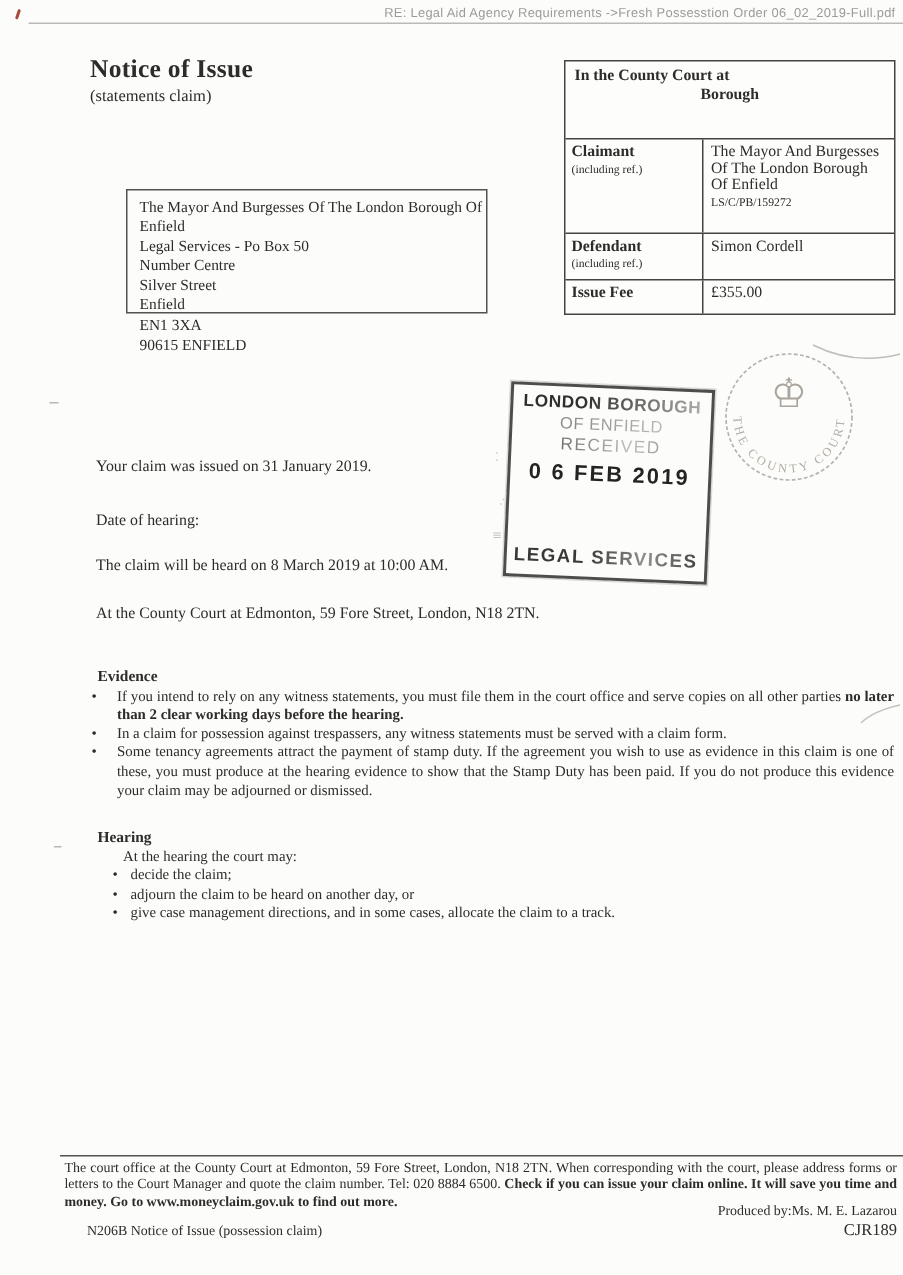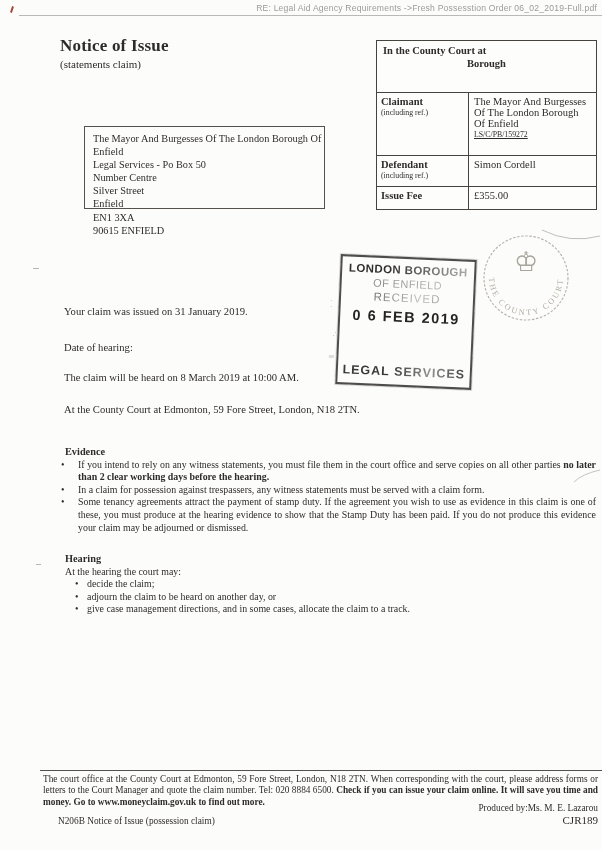--- a/index.html
+++ b/index.html
@@ -21,21 +21,21 @@
   
   .ctable{position:absolute;top:40px;left:376px;width:219px;border:1.3px solid #46433f;font-size:10.5px;background:rgba(255,255,255,.35);}
   .ct-header{height:52px;border-bottom:1.3px solid #46433f;padding:4px 6px 0 6px;box-sizing:border-box;}
   .ct-header .l1{font-weight:bold;}
   .ct-header .l2{font-weight:bold;text-align:center;margin-top:2px;}
   .ct-row{display:grid;grid-template-columns:92px 1fr;border-bottom:1.3px solid #46433f;}
   .ct-row:last-child{border-bottom:none;}
   .ct-label{border-right:1.3px solid #46433f;padding:3px 4px;box-sizing:border-box;font-weight:bold;}
   .ct-sub{font-weight:normal;font-size:7.8px;display:block;margin-top:1px;}
   .ct-value{padding:3px 5px;box-sizing:border-box;}
-  .ct-ref{font-size:7.8px;margin-top:1px;text-decoration:underline;}
+  .ct-ref{font-size:7.8px;margin-top:1px;}
   .row-claim{min-height:22px;} .row-claimant{min-height:62px;} .row-def{min-height:30px;} .row-fee{min-height:22px;}
 
   
   .addr{position:absolute;top:126px;left:84px;width:241px;height:83px;border:1.2px solid #55514c;box-sizing:border-box;padding:5px 0 0 8px;}
   .addr div{font-size:10.3px;line-height:13.1px;}
 
   
   .stamp{position:absolute;top:257px;left:338px;width:136px;height:130px;
     border:2.5px solid rgba(28,27,25,.78);box-shadow:0 0 0 1px rgba(28,27,25,.15);
     transform:rotate(2.5deg);box-sizing:border-box;text-align:center;
@@ -55,21 +55,21 @@
 
   
   .bodyline{position:absolute;left:64px;font-size:10.6px;}
   .l-issued{top:306px;} .l-datehearing{top:342px;} .l-heard{top:372px;} .l-court{top:404px;}
 
   
   .section{position:absolute;left:58px;width:538px;font-size:9.9px;line-height:12.6px;}
   .sec-evidence{top:446px;}
   .sec-hearing{top:553px;}
   .sec-head{font-weight:bold;margin-left:7px;font-size:10.3px;}
-  .sec-intro{margin-left:7px;}
+  .sec-intro{margin-left:24px;}
   .bul{display:flex;}
   .bul .bchar{width:17px;text-align:left;padding-left:3px;font-size:10px;flex:none;}
   .bul .btext{flex:1;text-align:justify;}
   .sub-bul{display:flex;margin-left:17px;}
   .sub-bul .bchar{width:12px;flex:none;font-size:10px;}
   b.inline{font-weight:bold;}
 
   
   .foot-rule{position:absolute;top:770px;left:40px;right:0;height:1.2px;background:#55514c;}
   .foot-text{position:absolute;top:774px;left:43px;width:555px;font-size:9.3px;line-height:11.3px;text-align:justify;}

